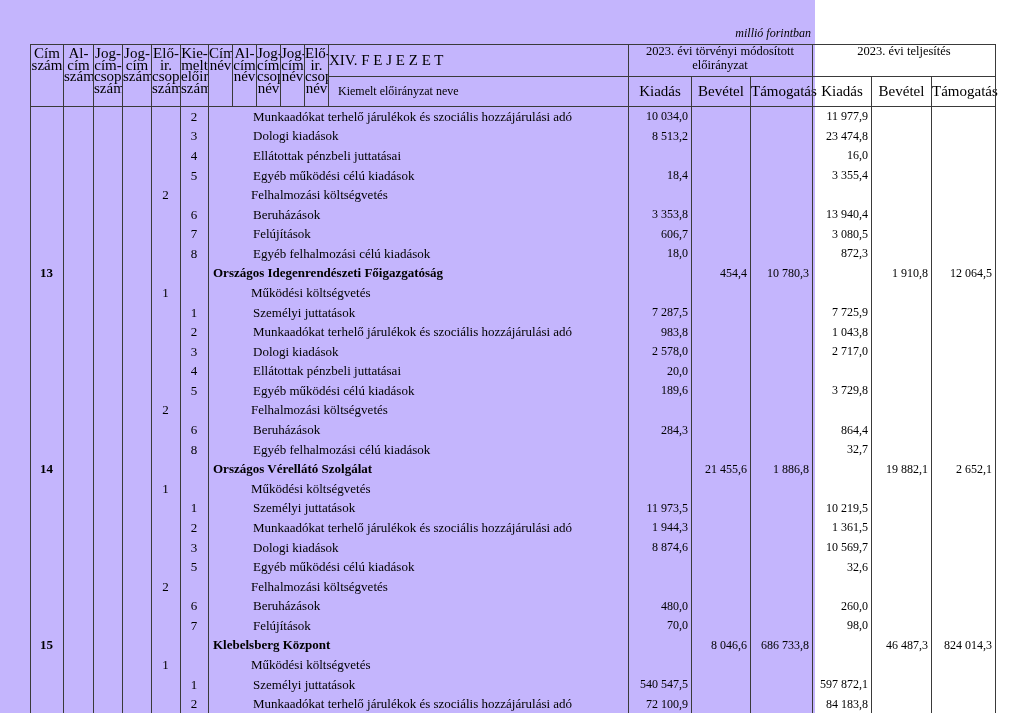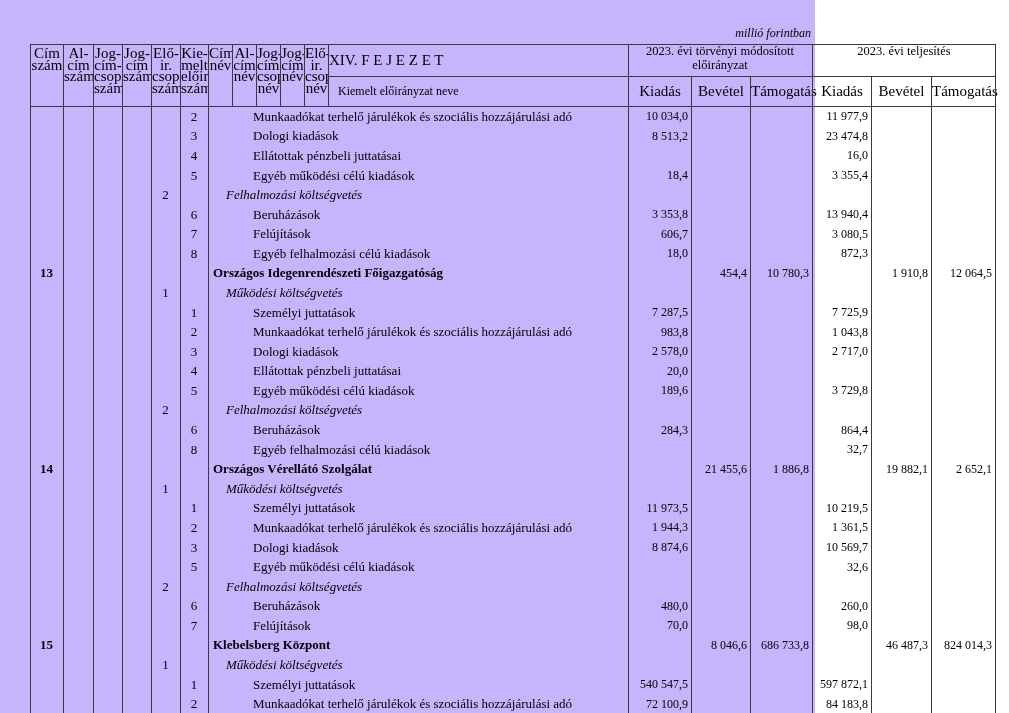--- a/index.html
+++ b/index.html
@@ -23,21 +23,21 @@
          text-align:center;line-height:29px;}
   
   .tbody{position:absolute;left:30px;top:107px;width:965px;}
   .row{display:flex;height:19.58px;align-items:center;}
   .cell{box-sizing:border-box;overflow:hidden;white-space:nowrap;}
   .num{font-size:13px;text-align:center;}
   .c0{width:33px;} .c1{width:30px;} .c2{width:29px;} .c3{width:29px;}
   .c4{width:29px;} .c5{width:28px;}
   .name{width:420px;font-size:13px;padding-left:45px;}
   .name.kind-cim{font-weight:bold;padding-left:5px;}
-  .name.kind-csop{font-style:italic;padding-left:18px;}
+  .name.kind-csop{padding-left:43px;}
   .num.kind-cim{font-weight:bold;}
   .val{font-size:12px;text-align:right;padding-right:3px;}
   .v0{width:63px;} .v1{width:59px;} .v2{width:62px;}
   .v3{width:59px;} .v4{width:60px;} .v5{width:64px;}
 </style>
 </head>
 <body>
 
 <div class="page">
 

